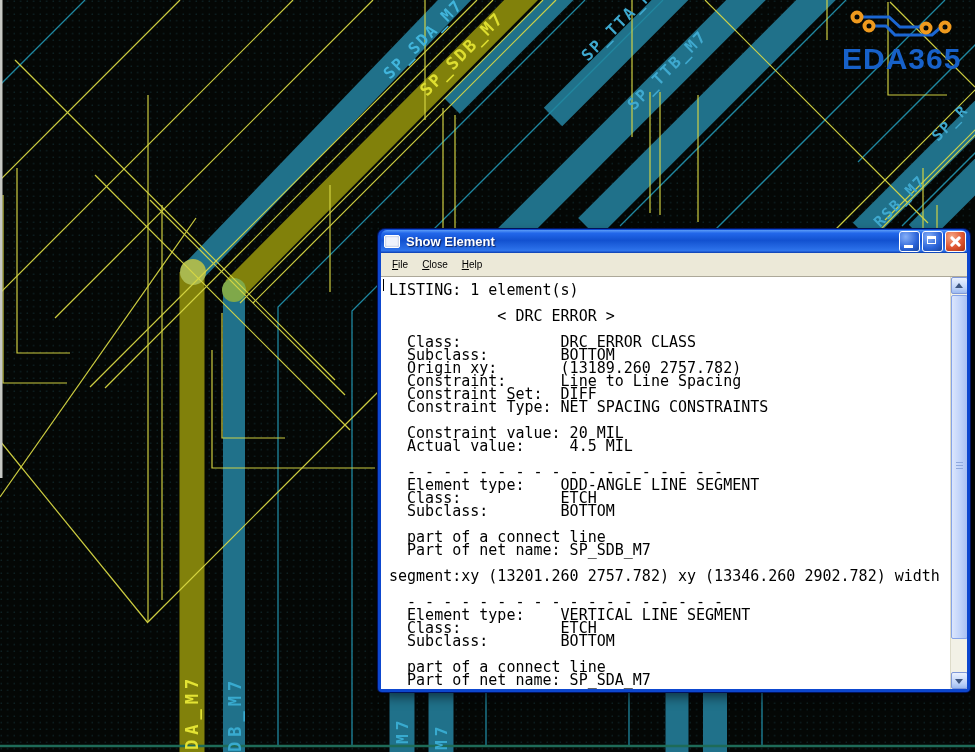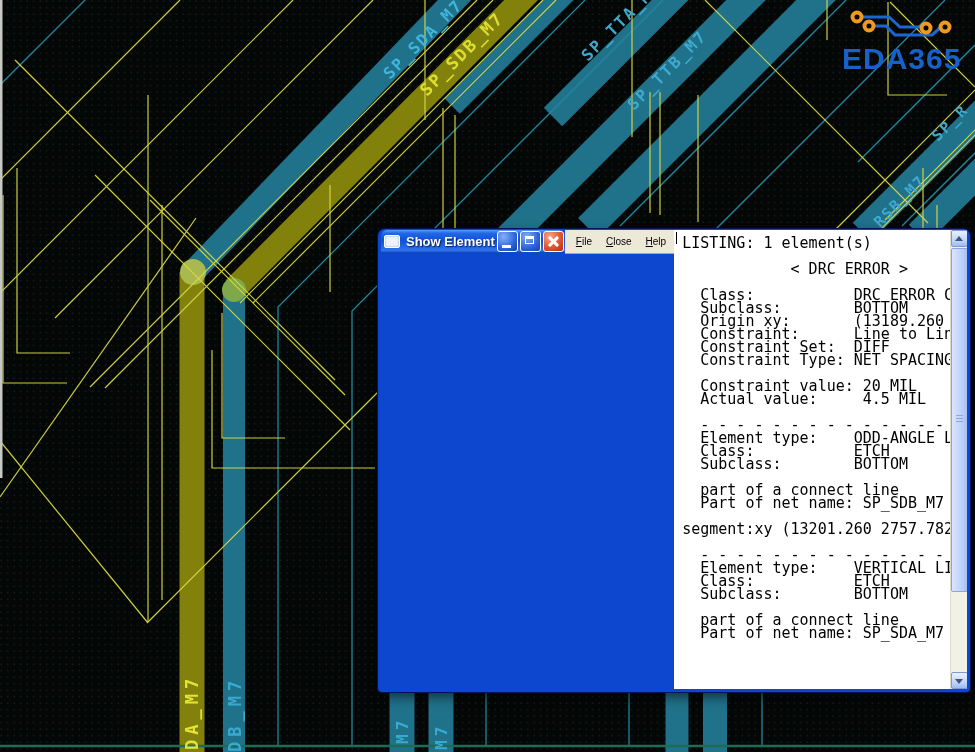--- a/index.html
+++ b/index.html
@@ -6,21 +6,21 @@
   .app{position:relative;width:975px;height:752px;background:#040705;overflow:hidden;
        font-family:"Liberation Sans",sans-serif;}
   .pcb{position:absolute;left:0;top:0;}
   .netlabel{font-family:"DejaVu Sans Mono",monospace;font-weight:bold;}
   .logo-text{font-family:"Liberation Sans",sans-serif;font-weight:bold;letter-spacing:1px;}
 
   
   .dialog{position:absolute;left:378px;top:229px;width:592px;height:463px;box-sizing:border-box;
           background:#0d47cf;border-radius:7px 7px 4px 4px;padding:1px 3px 3px;
           box-shadow:0 0 0 1px #02135c, 4px 5px 12px rgba(0,0,10,.55);
-          display:flex;flex-direction:row;}
+          display:flex;flex-direction:column;}
   .titlebar{height:23px;flex:0 0 23px;display:flex;align-items:center;padding:0 1px 0 3px;
             border-radius:6px 6px 0 0;
             background:linear-gradient(180deg,#5a9cf8 0%,#2267ea 14%,#1251d0 45%,#2e74ec 90%,#0b3cae 100%);}
   .win-icon{width:14px;height:11px;background:#eef2fc;border:1px solid #ffffff;border-radius:2px;
             box-shadow:inset 0 0 2px #8899bb;flex:0 0 14px;}
   .title{font-weight:bold;font-size:13px;color:#fff;margin-left:6px;flex:1;
          text-shadow:1px 1px 1px rgba(8,28,90,.95);white-space:nowrap;}
   .tb-btn{width:21px;height:21px;border-radius:3px;margin-left:2px;position:relative;
           border:1px solid #fff;box-sizing:border-box;flex:0 0 21px;}
   .btn-blue{background:radial-gradient(circle at 30% 25%,#86b0f8,#2a63d8 60%,#16459f);}

